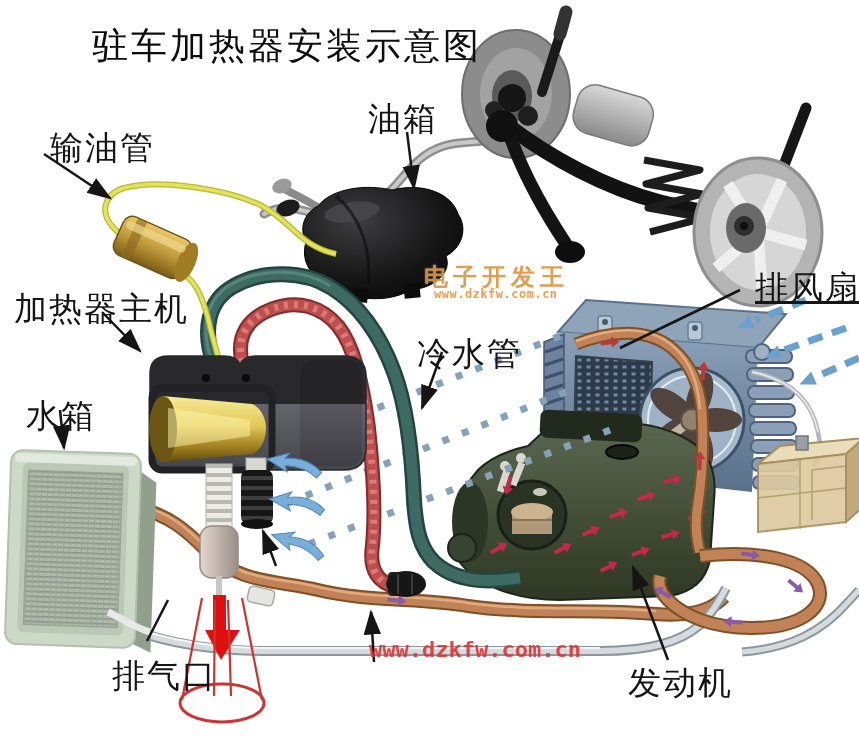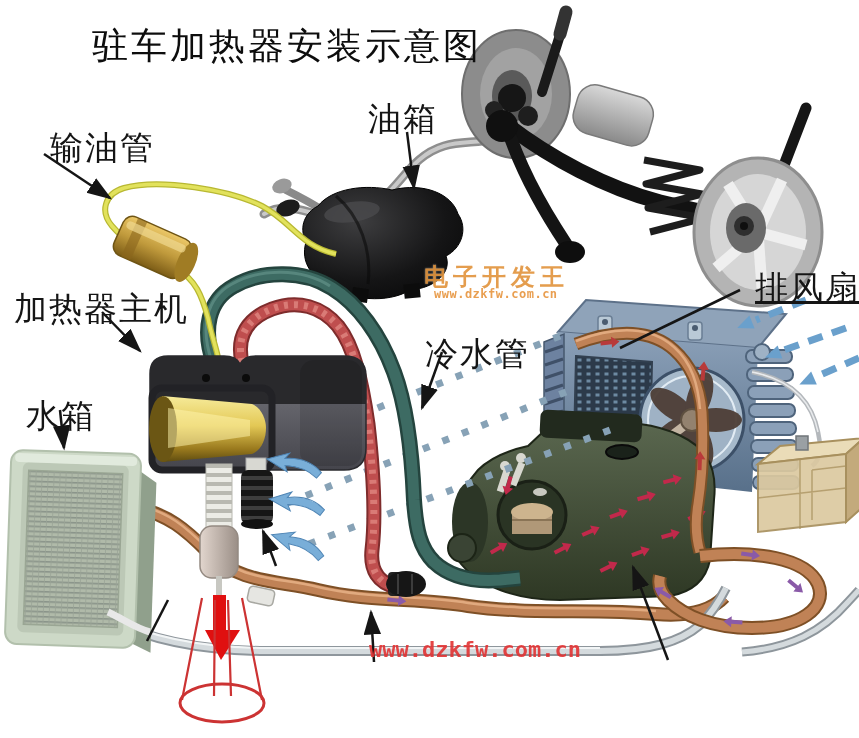--- a/index.html
+++ b/index.html
@@ -356,19 +356,21 @@
   <line x1="374" y1="662" x2="371" y2="612" marker-end="url(#mArrow)"></line>
   <line x1="668" y1="660" x2="633" y2="567" marker-end="url(#mArrow)"></line>
 </g>
 </svg>
 
 <div class="title">驻车加热器安装示意图</div>
 <div class="lbl" style="left:16px;top:126px;margin-left:34px;">输油管</div>
 <div class="lbl" style="left:368px;top:97px;">油箱</div>
 <div class="lbl" style="left:14px;top:287px;">加热器主机</div>
 <div class="lbl" style="left:26px;top:394px;">水箱</div>
-<div class="lbl" style="left:417px;top:332px;margin-left:8px;">冷水管</div>
+<div class="lbl" style="left:417px;top:332px;">冷水管</div>
 <div class="lbl" style="left:755px;top:266px;text-decoration:underline;">排风扇</div>
+<div class="lbl" style="left:112px;top:654px;">排气口</div>
+<div class="lbl" style="left:628px;top:661px;">发动机</div>
 
 <div class="wm-brand">电子开发王</div>
 <div class="wm-url-c">www.dzkfw.com.cn</div>
 <div class="wm-url-b">www.dzkfw.com.cn</div>
 </div>
 
 </body></html>

